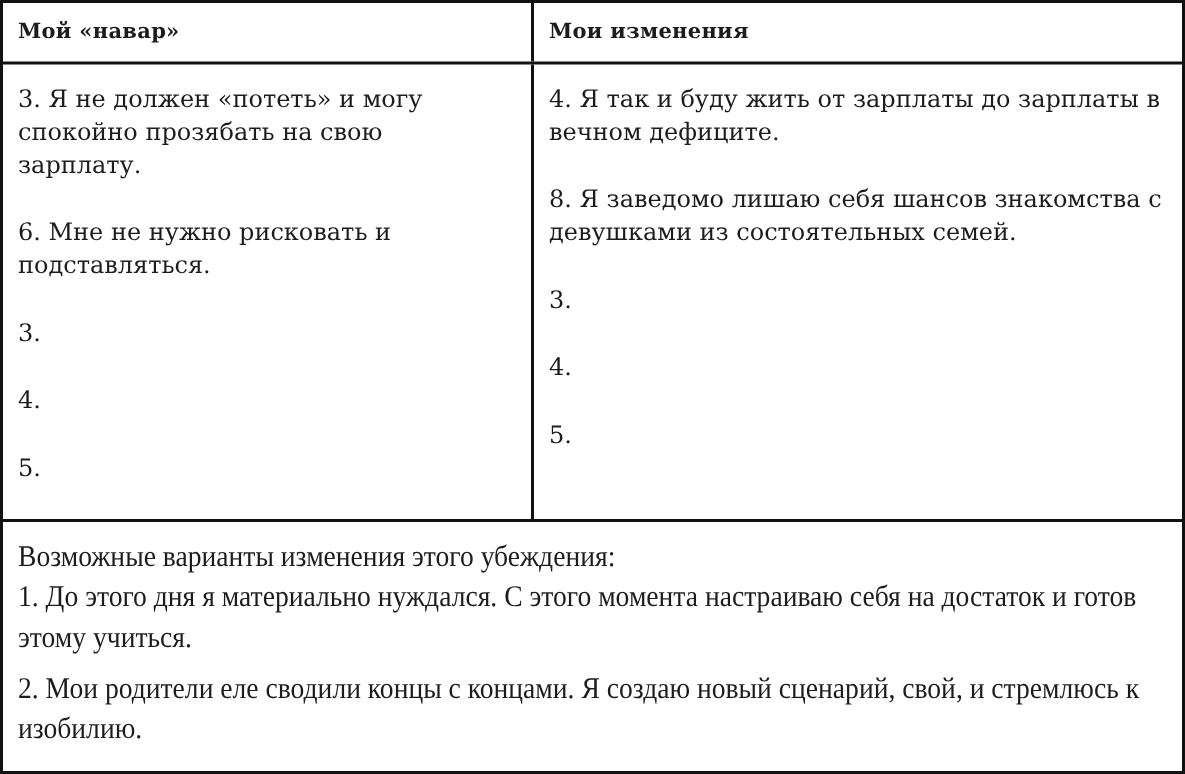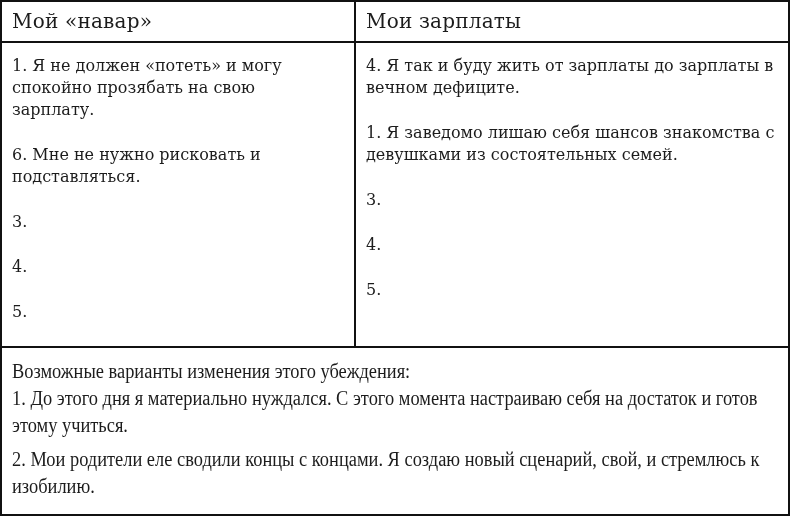--- a/index.html
+++ b/index.html
@@ -32,22 +32,22 @@
   .cell-left {
     flex: 0 0 354px;
     box-sizing: border-box;
     border-right: 2px solid #111111;
   }
   .cell-right {
     flex: 1 1 auto;
     box-sizing: border-box;
   }
   .header-cell {
-    font-size: 20px;
-    font-weight: normal;
+    font-size: 14px;
+    font-weight: bold;
     line-height: 22px;
     padding: 8px 12px 0 10px;
     letter-spacing: 0.2px;
   }
   .body-row {
     display: flex;
     flex: 0 0 278px;
     border-bottom: 2px solid #111111;
   }
   .body-cell {
@@ -83,34 +83,34 @@
   }
 </style>
 </head>
 <body>
 
 <div class="page">
   <div class="grid-table">
 
     <div class="header-row">
       <div class="cell-left header-cell">Мой «навар»</div>
-      <div class="cell-right header-cell">Мои зарплаты</div>
+      <div class="cell-right header-cell">Мои изменения</div>
     </div>
 
     <div class="body-row">
       <div class="cell-left body-cell">
-        <p>1. Я не должен «потеть» и могу спокойно прозябать на свою зарплату.</p>
+        <p>3. Я не должен «потеть» и могу спокойно прозябать на свою зарплату.</p>
         <p>6. Мне не нужно рисковать и подставляться.</p>
         <p>3.</p>
         <p>4.</p>
         <p>5.</p>
       </div>
       <div class="cell-right body-cell">
         <p>4. Я так и буду жить от зарплаты до зарплаты в вечном дефиците.</p>
-        <p>1. Я заведомо лишаю себя шансов знакомства с девушками из состоятельных семей.</p>
+        <p>8. Я заведомо лишаю себя шансов знакомства с девушками из состоятельных семей.</p>
         <p>3.</p>
         <p>4.</p>
         <p>5.</p>
       </div>
     </div>
 
     <div class="footer-row">
       <div class="footer-scale">
         <p class="footer-intro">Возможные варианты изменения этого убеждения:</p>
         <p>1. До этого дня я материально нуждался. С этого момента настраиваю себя на достаток и готов этому учиться.</p>

